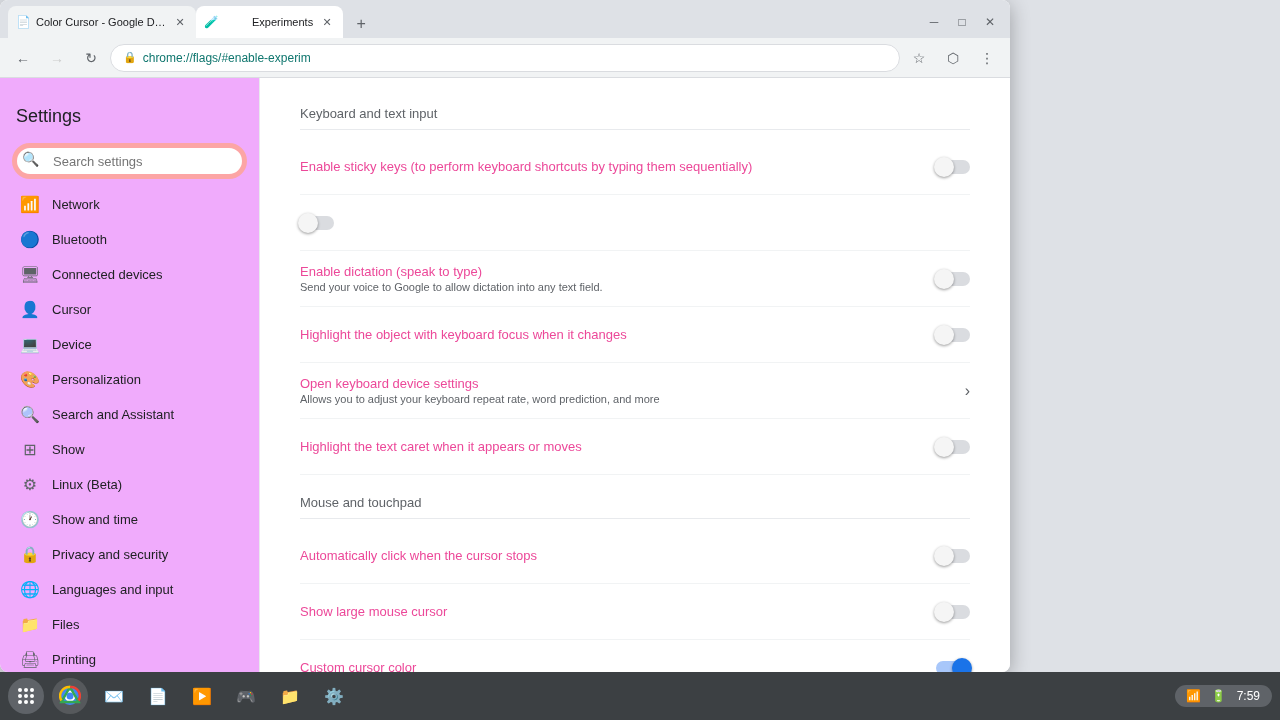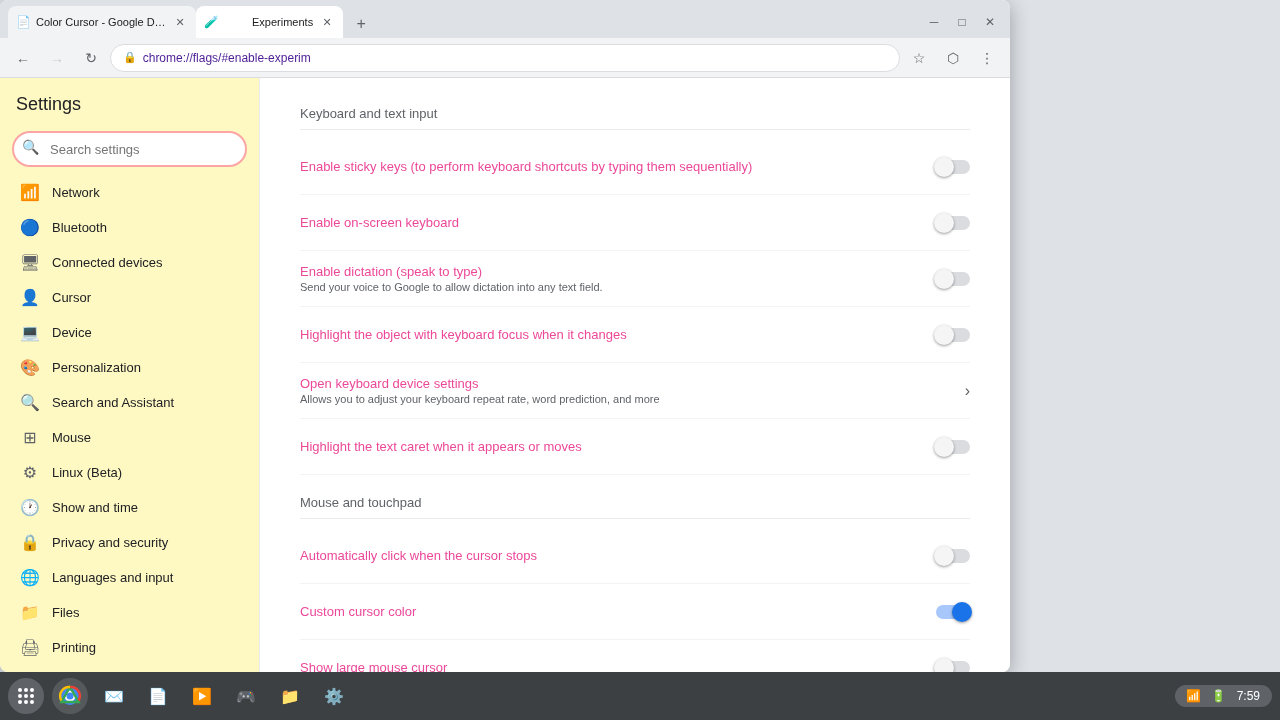--- a/index.html
+++ b/index.html
@@ -170,23 +170,23 @@
     .settings-body {
       display: flex;
       flex: 1;
       overflow: hidden;
     }
 
     
     .settings-sidebar {
       width: 260px;
       min-width: 260px;
-      background: #fef9c3;
+      background: #f0abfc;
       overflow-y: auto;
-      padding: 8px 0;
+      padding: 20px 0;
       border-right: 1px solid #e8eaed;
     }
     .sidebar-item {
       display: flex;
       align-items: center;
       gap: 12px;
       padding: 8px 16px 8px 20px;
       cursor: pointer;
       color: #202124;
       font-size: 13px;
@@ -214,21 +214,21 @@
     
     .settings-main {
       flex: 1;
       overflow-y: auto;
       padding: 20px 40px;
       background: white;
     }
     .search-input-settings {
       width: 100%;
       height: 36px;
-      border: 2px solid #fca5a5;
+      border: 5px solid #fca5a5;
       border-radius: 24px;
       padding: 0 16px 0 40px;
       font-size: 13px;
       outline: none;
       color: #202124;
     }
 
     .section-heading {
       font-size: 13px;
       font-weight: 500;
@@ -324,21 +324,21 @@
       <div class="nav-btn" style="width:24px;height:24px;font-size:12px;">✕</div>
     </div>
   </div>
 
   <div class="browser-toolbar">
     <div class="nav-btn">←</div>
     <div class="nav-btn" style="color:#ccc;">→</div>
     <div class="nav-btn">↻</div>
     <div class="address-bar">
       <span class="address-lock">🔒</span>
-      <span style="font-size:12px;color:#4c1d95;">chrome://flags/#enable-experim</span>
+      <span style="font-size:12px;color:#0f766e;">chrome://flags/#enable-experim</span>
     </div>
     <div class="nav-btn">☆</div>
     <div class="nav-btn">⬡</div>
     <div class="nav-btn">⋮</div>
   </div>
 
   <div class="settings-body">
 
     <div class="settings-sidebar">
       <div style="padding: 8px 16px 16px; font-size:18px; font-weight:400; color:#202124;">Settings</div>
@@ -371,21 +371,21 @@
       <div class="sidebar-item">
         <span class="sidebar-icon">🎨</span>
         <span>Personalization</span>
       </div>
       <div class="sidebar-item">
         <span class="sidebar-icon">🔍</span>
         <span>Search and Assistant</span>
       </div>
       <div class="sidebar-item">
         <span class="sidebar-icon">⊞</span>
-        <span>Mouse</span>
+        <span>Show</span>
       </div>
       <div class="sidebar-item">
         <span class="sidebar-icon">⚙</span>
         <span>Linux (Beta)</span>
       </div>
 
       <div class="sidebar-item">
         <span class="sidebar-icon">🕐</span>
         <span>Show and time</span>
       </div>
@@ -415,23 +415,20 @@
       <div class="setting-row">
         <div class="setting-row-content">
           <div class="setting-title">Enable sticky keys (to perform keyboard shortcuts by typing them sequentially)</div>
         </div>
         <div class="setting-control">
           <div class="toggle"></div>
         </div>
       </div>
 
       <div class="setting-row">
-        <div class="setting-row-content">
-          <div class="setting-title">Enable on-screen keyboard</div>
-        </div>
         <div class="setting-control">
           <div class="toggle"></div>
         </div>
       </div>
 
       <div class="setting-row">
         <div class="setting-row-content">
           <div class="setting-title">Enable dictation (speak to type)</div>
           <div class="setting-subtitle">Send your voice to Google to allow dictation into any text field.</div>
         </div>
@@ -474,33 +471,33 @@
         <div class="setting-row-content">
           <div class="setting-title">Automatically click when the cursor stops</div>
         </div>
         <div class="setting-control">
           <div class="toggle"></div>
         </div>
       </div>
 
       <div class="setting-row">
         <div class="setting-row-content">
+          <div class="setting-title">Show large mouse cursor</div>
+        </div>
+        <div class="setting-control">
+          <div class="toggle"></div>
+        </div>
+      </div>
+
+      <div class="setting-row">
+        <div class="setting-row-content">
           <div class="setting-title">Custom cursor color</div>
         </div>
         <div class="setting-control">
           <div class="toggle on"></div>
-        </div>
-      </div>
-
-      <div class="setting-row">
-        <div class="setting-row-content">
-          <div class="setting-title">Show large mouse cursor</div>
-        </div>
-        <div class="setting-control">
-          <div class="toggle"></div>
         </div>
       </div>
 
     </div>
   </div>
 </div>
 
 <div class="taskbar">
   <div class="taskbar-left">
     <div class="taskbar-icon launcher">

